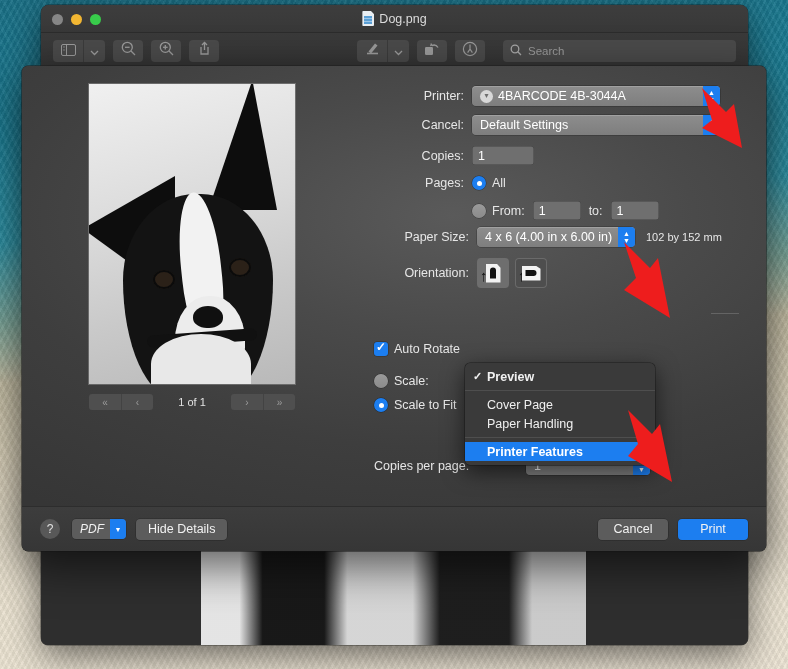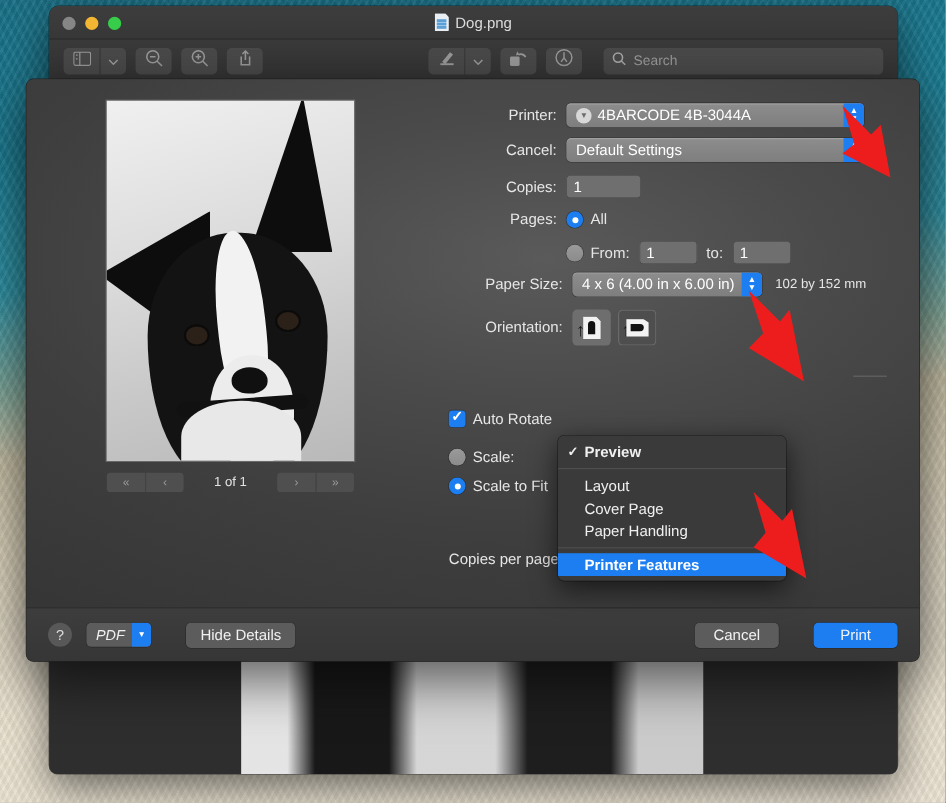--- a/index.html
+++ b/index.html
@@ -246,21 +246,21 @@
     background: #585858; color: #e0e0e0; font-size: 12px;
     display: flex; align-items: center; justify-content: center; margin-right: 12px; }
   .pdf-btn { height: 20px; background: #5c5c5c; border-radius: 4px;
     display: flex; align-items: center; color: #f0f0f0; font-size: 12px;
     padding-left: 8px; overflow: hidden; margin-right: 10px;
     box-shadow: 0 0 0 .5px rgba(0,0,0,.3); font-style: italic; }
   .pdf-btn .arr { width: 16px; height: 20px; background: #1c7ef0; margin-left: 6px;
     display: flex; align-items: center; justify-content: center; color: #fff; font-size: 7px; }
   .gbtn { height: 21px; background: #5c5c5c; border-radius: 4px;
     color: #f2f2f2; font-size: 12.5px; display: flex; align-items: center;
-    justify-content: center; padding: 0 12px; box-shadow: 0 0 0 .5px rgba(0,0,0,.3); margin-left: 19px; }
+    justify-content: center; padding: 0 12px; box-shadow: 0 0 0 .5px rgba(0,0,0,.3); }
   .gbtn.primary { background: #1c7ef0; }
   .foot-right { margin-left: auto; display: flex; gap: 10px; }
 
   
   .arrow-svg { position: absolute; z-index: 60; pointer-events: none; }
 </style>
 </head>
 <body>
 
 <div id="desktop"></div>
@@ -534,24 +534,20 @@
     </div>
 
     <div id="popmenu">
       <div class="mi bold">
         <span class="ck">✓</span>
         <span>Preview</span>
       </div>
       <div class="msep"></div>
       <div class="mi">
         <span class="ck"></span>
-        <span>Layout</span>
-      </div>
-      <div class="mi">
-        <span class="ck"></span>
         <span>Cover Page</span>
       </div>
       <div class="mi">
         <span class="ck"></span>
         <span>Paper Handling</span>
       </div>
       <div class="msep"></div>
       <div class="mi sel">
         <span class="ck"></span>
         <span>Printer Features</span>

